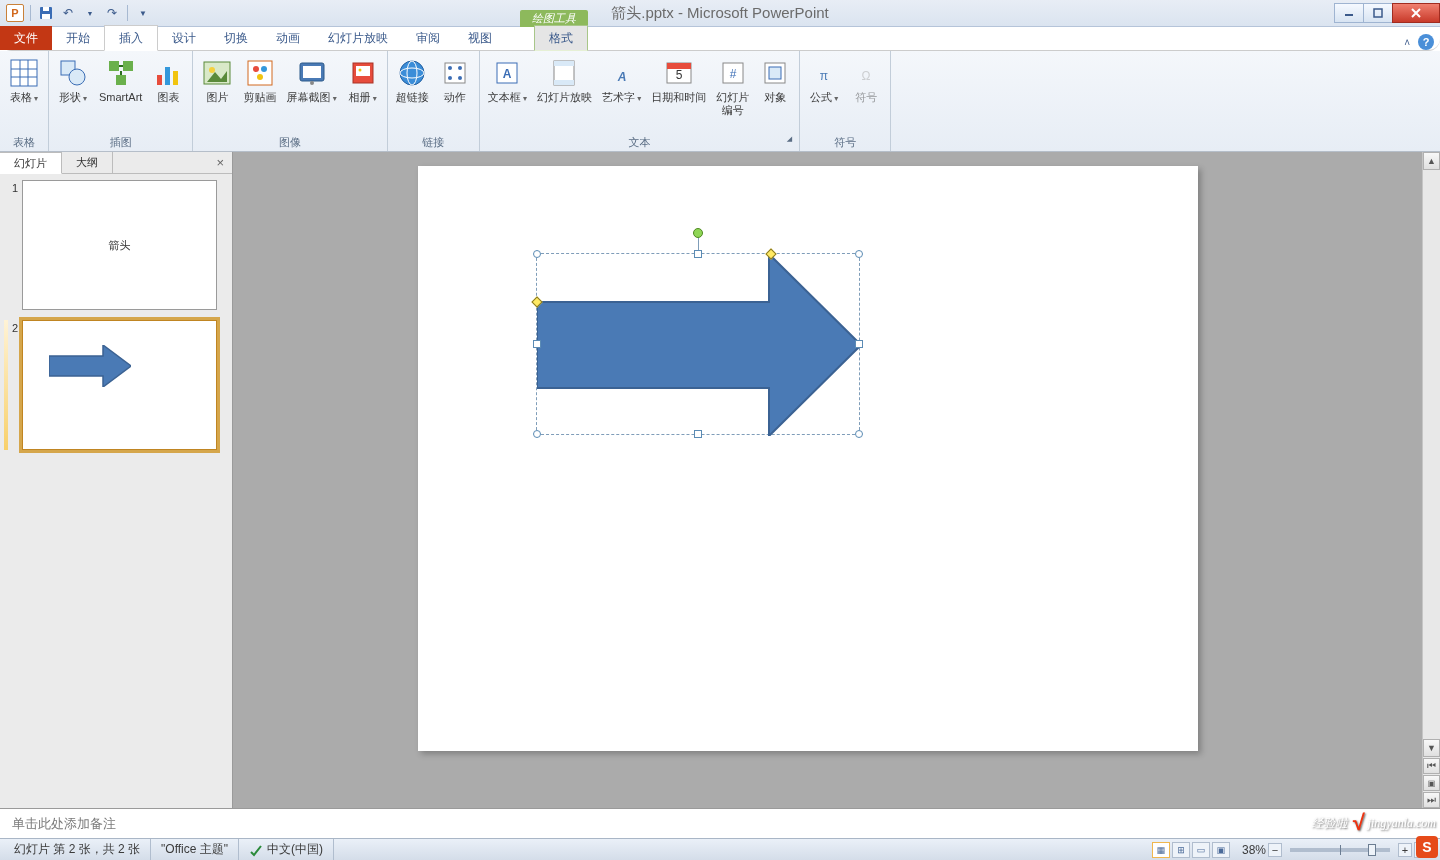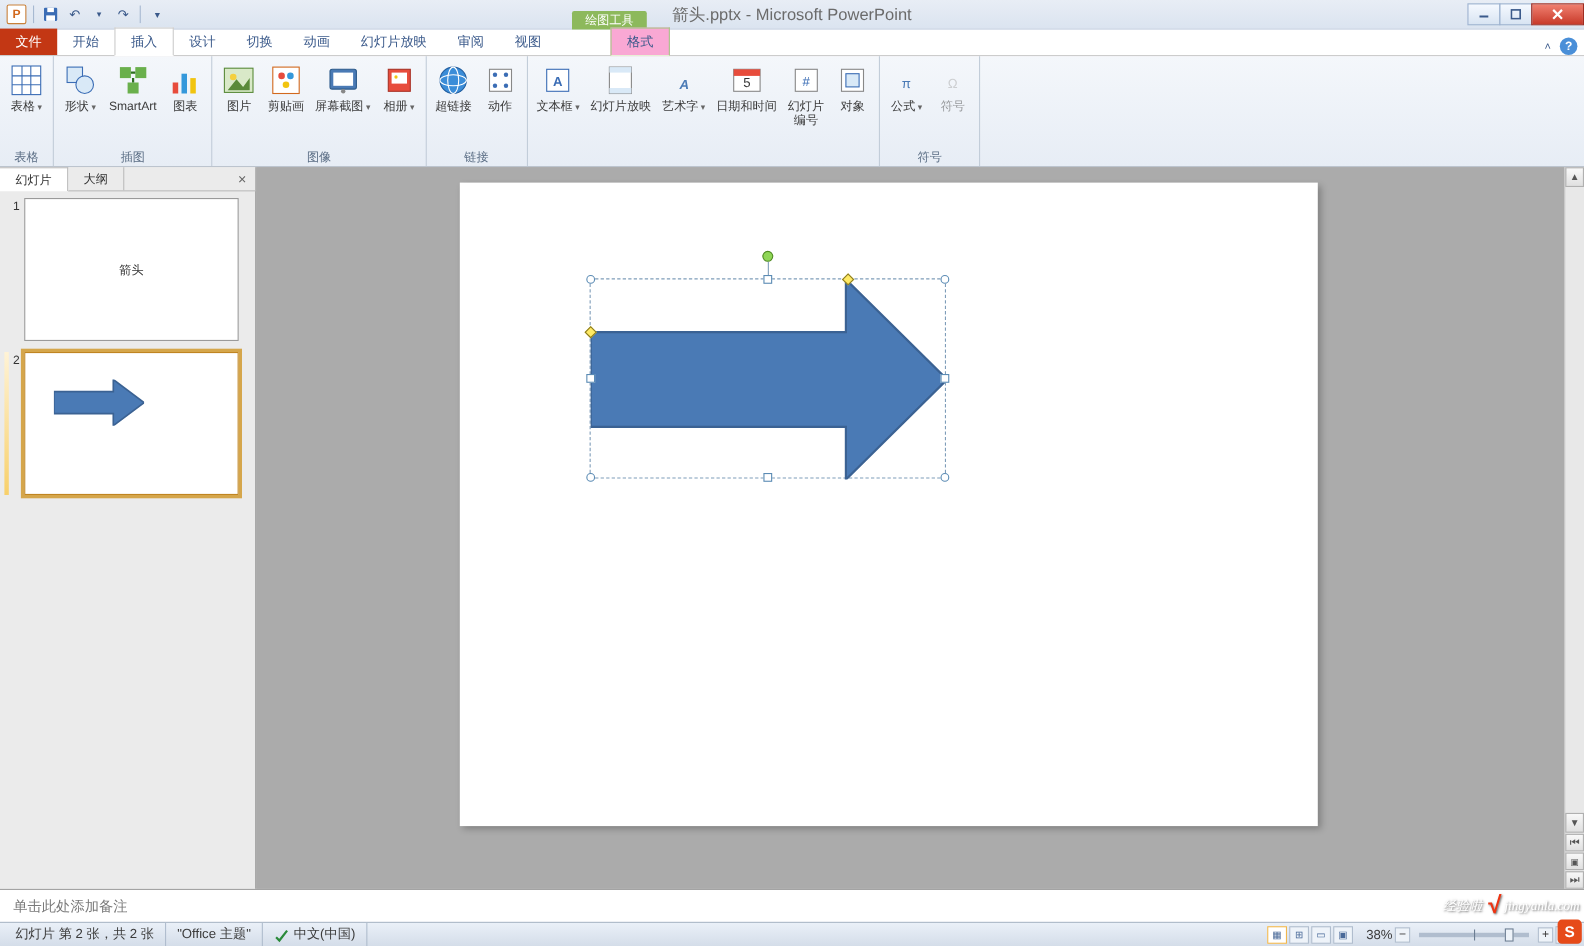--- a/index.html
+++ b/index.html
@@ -5,33 +5,33 @@
 * { margin:0; padding:0; box-sizing:border-box; font-family:"Microsoft YaHei","Segoe UI",sans-serif; font-size:12px; user-select:none; }
 html,body { width:1440px; height:860px; overflow:hidden; background:#fff; }
 
 
 .titlebar { height:27px; background:linear-gradient(#e8edf5,#dbe4f0); display:flex; align-items:center; position:relative; border-bottom:1px solid #b5c4d9; }
 .qat { display:flex; align-items:center; gap:4px; padding:0 6px; }
 .app-icon { width:18px; height:18px; background:#fff; border:1px solid #c9813a; border-radius:2px; display:flex; align-items:center; justify-content:center; color:#d2691e; font-weight:bold; font-size:11px; }
 .qat-sep { width:1px; height:16px; background:#a7b9d1; margin:0 2px; }
 .qat-btn { width:18px; height:18px; display:flex; align-items:center; justify-content:center; color:#3b5a8b; cursor:pointer; }
 .tool-context { position:absolute; left:520px; top:0; height:27px; display:flex; align-items:flex-end; }
-.tool-context-label { background:#8db95c; color:#fff; padding:1px 12px; font-size:11px; border-radius:2px 2px 0 0; }
+.tool-context-label { background:#8db95c; color:#fff; padding:1px 12px; font-size:11px; border-radius:2px 2px 0 0;font-style:italic; }
 .title-center { position:absolute; left:50%; transform:translateX(-50%); color:#6b6b6b; font-size:15px; }
 .win-controls { margin-left:auto; display:flex; }
 .win-btn { width:30px; height:20px; display:flex; align-items:center; justify-content:center; border:1px solid #9fb4d1; background:linear-gradient(#f5f9ff,#d8e4f2); margin-left:-1px; color:#3b5a8b; font-size:11px; }
 .win-btn.close { background:linear-gradient(#f08070,#c83a2a); color:#fff; border-color:#a02c20; width:48px; }
 .win-btn.close svg path{stroke:#fff;}
 
 
-.tabbar { height:24px; background:#fff; display:flex; align-items:flex-end; border-bottom:1px solid #ccc; position:relative; }
+.tabbar { height:24px; background:#fff; display:flex; align-items:flex-end; border-bottom:1px solid #ccc; position:relative;border-radius:12px; }
 .tab { padding:4px 14px 3px; color:#3b5a8b; cursor:pointer; }
 .tab.file { background:#c33714; color:#fff; border-radius:0; }
 .tab.active { background:#fff; border:1px solid #ccc; border-bottom:1px solid #fff; margin-bottom:-1px; }
-.tab.context { background:#f9a8d4; border:1px solid #a8c689; border-bottom:1px solid #e6f0d5; margin-bottom:-1px;margin-left:21px; }
+.tab.context { background:#e5e5e5; border:1px solid #a8c689; border-bottom:1px solid #e6f0d5; margin-bottom:-1px; }
 .help-btn { margin-left:auto; margin-right:6px; display:flex; gap:8px; align-items:center; color:#3b5a8b; }
 .help-circle { width:16px; height:16px; background:#4a8fd8; border-radius:50%; color:#fff; display:flex; align-items:center; justify-content:center; font-size:11px; font-weight:bold; }
 
 
 .ribbon { height:101px; background:linear-gradient(#f4f7fb,#e7edf5); border-bottom:1px solid #b5bec9; display:flex; }
 .ribbon-group { border-right:1px solid #c2cdd9; display:flex; flex-direction:column; align-items:center; padding:2px 4px 0; }
 .group-items { flex:1; display:flex; align-items:flex-start; gap:2px; padding-top:2px; }
 .group-label { width:100%; text-align:center; font-size:11px; color:#5a6d84; padding:2px 0 1px; position:relative; }
 .group-label.dialog::after { content:"◢"; position:absolute; right:3px; font-size:7px; color:#5a6d84; }
 .rbtn { display:flex; flex-direction:column; align-items:center; padding:2px 4px; cursor:pointer; min-width:36px; }
@@ -333,20 +333,21 @@
         <div class="rbtn">
           <div class="rbtn-icon">
             <svg width="32" height="32">
               <rect x="6" y="6" width="20" height="20" fill="#fff" stroke="#888"></rect>
               <rect x="10" y="10" width="12" height="12" fill="#d9e9f7" stroke="#3b6db5"></rect>
             </svg>
           </div>
           <div class="rbtn-label">对象</div>
         </div>
       </div>
+      <div class="group-label dialog">文本</div>
     </div>
     <div class="ribbon-group">
       <div class="group-items">
         <div class="rbtn drop">
           <div class="rbtn-icon">
             <svg width="32" height="32">
               <text x="16" y="23" font-size="22" fill="#4a7ab5" text-anchor="middle" font-family="serif">π</text>
             </svg>
           </div>
           <div class="rbtn-label">公式</div>

